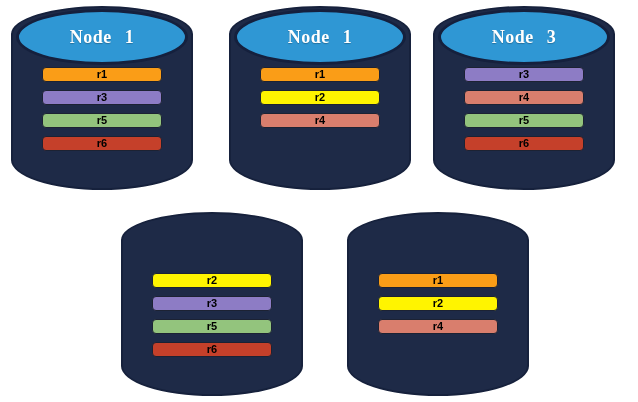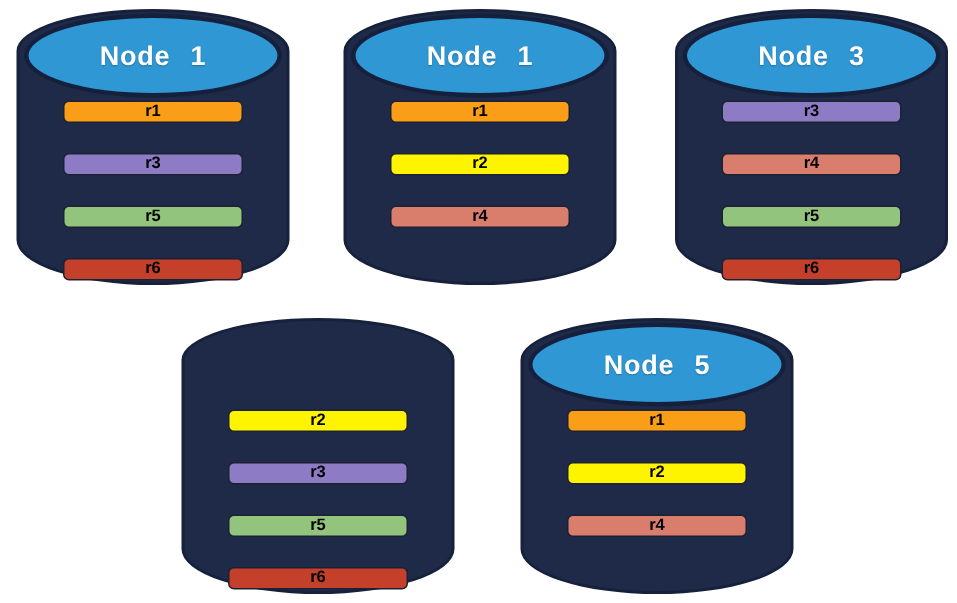--- a/index.html
+++ b/index.html
@@ -38,43 +38,44 @@
     align-items: center;
     justify-content: center;
   }
   .cyl-title {
     color: #ffffff;
     font-size: 18px;
     font-weight: bold;
     letter-spacing: 0.5px;
     word-spacing: 8px;
     text-shadow: 0 1px 1px rgba(0,0,0,0.25);
+    font-family: Liberation Serif, serif;
   }
   .bars {
     position: absolute;
     left: 31px;
     right: 31px;
     top: 61px;
   }
   .bar {
     height: 15px;
-    margin-bottom: 20px;
+    margin-bottom: 8px;
     box-sizing: border-box;
     border: 1px solid #1C2233;
     border-radius: 4px;
     color: #000000;
     font-size: 11px;
     font-weight: bold;
     line-height: 13px;
     text-align: center;
   }
   
   .pos-n1 { left: 11px;  top: 6px; }
   .pos-n2 { left: 229px; top: 6px; }
-  .pos-n3 { left: 450px; top: 6px; }
+  .pos-n3 { left: 433px; top: 6px; }
   .pos-n4 { left: 121px; top: 212px; }
   .pos-n5 { left: 347px; top: 212px; }
 </style>
 </head>
 <body>
 
 <div id="canvas">
 
   <div class="cylinder pos-n1">
     <div class="cyl-body"></div>
@@ -119,23 +120,20 @@
     <div class="bars">
       <div class="bar" style="background-color: rgb(255, 244, 0);">r2</div>
       <div class="bar" style="background-color: rgb(141, 124, 197);">r3</div>
       <div class="bar" style="background-color: rgb(147, 196, 125);">r5</div>
       <div class="bar" style="background-color: rgb(197, 64, 42);">r6</div>
     </div>
   </div>
 
   <div class="cylinder pos-n5">
     <div class="cyl-body"></div>
-    <div class="cyl-top">
-      <span class="cyl-title">Node 5</span>
-    </div>
     <div class="bars">
       <div class="bar" style="background-color: rgb(250, 157, 23);">r1</div>
       <div class="bar" style="background-color: rgb(255, 244, 0);">r2</div>
       <div class="bar" style="background-color: rgb(217, 126, 109);">r4</div>
     </div>
   </div>
 
 </div>
 
 </body></html>

